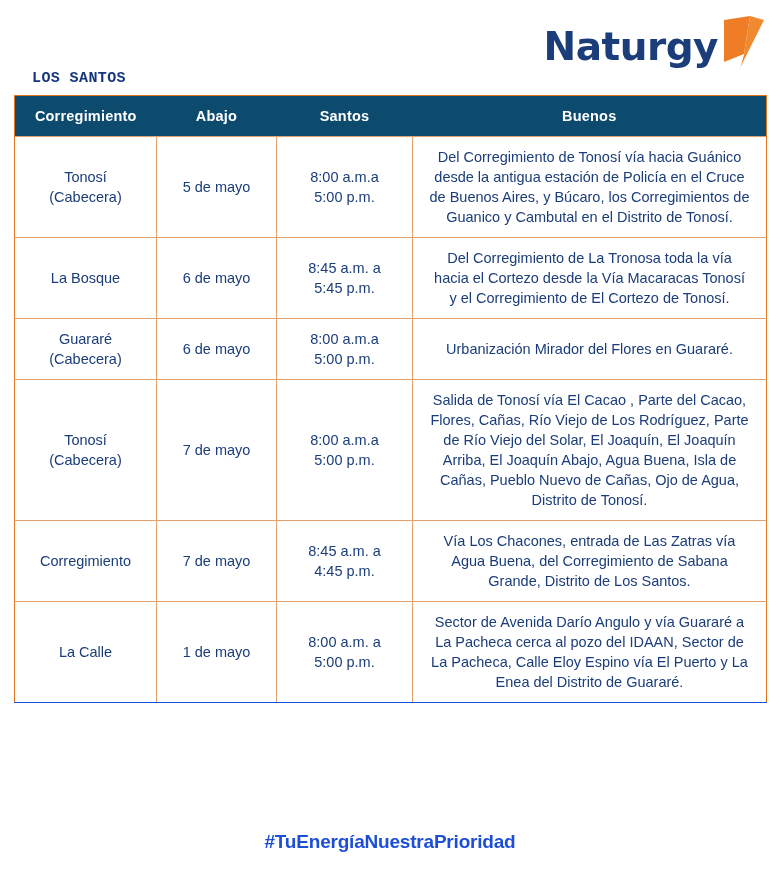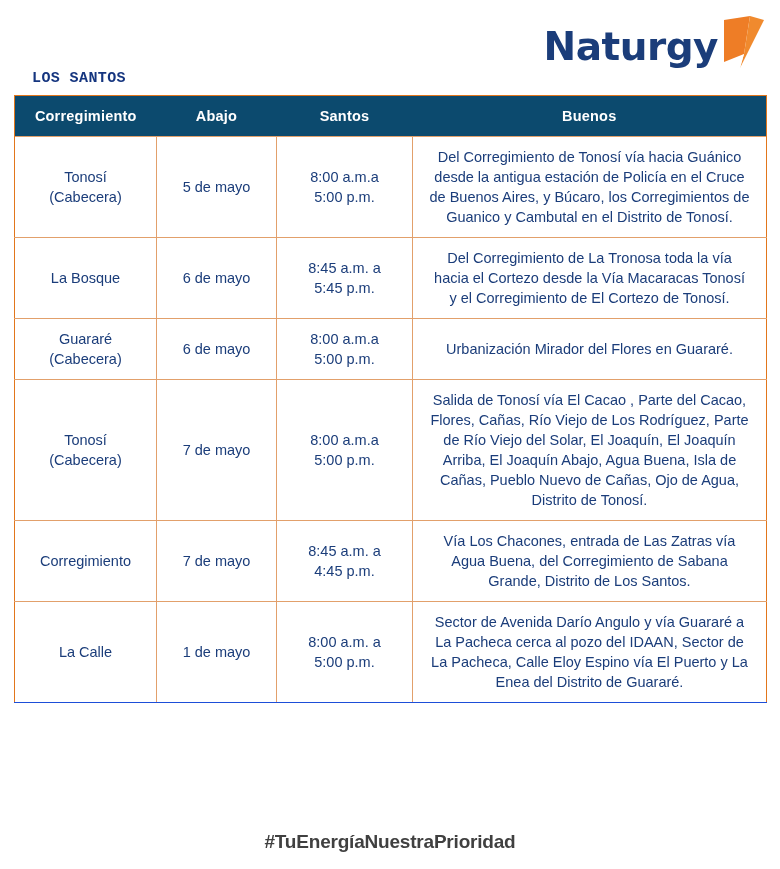--- a/index.html
+++ b/index.html
@@ -98,21 +98,21 @@
   
   .footer-tag {
     position: absolute;
     left: 0;
     right: 0;
     bottom: 16px;
     text-align: center;
     font-family: "Liberation Sans", sans-serif;
     font-size: 19px;
     font-weight: bold;
-    color: #404040;
+    color: #1d4ed8;
     letter-spacing: -0.2px;
   }
 </style>
 </head>
 <body>
 
 <div class="page">
 
   <div class="top-bar">
 

